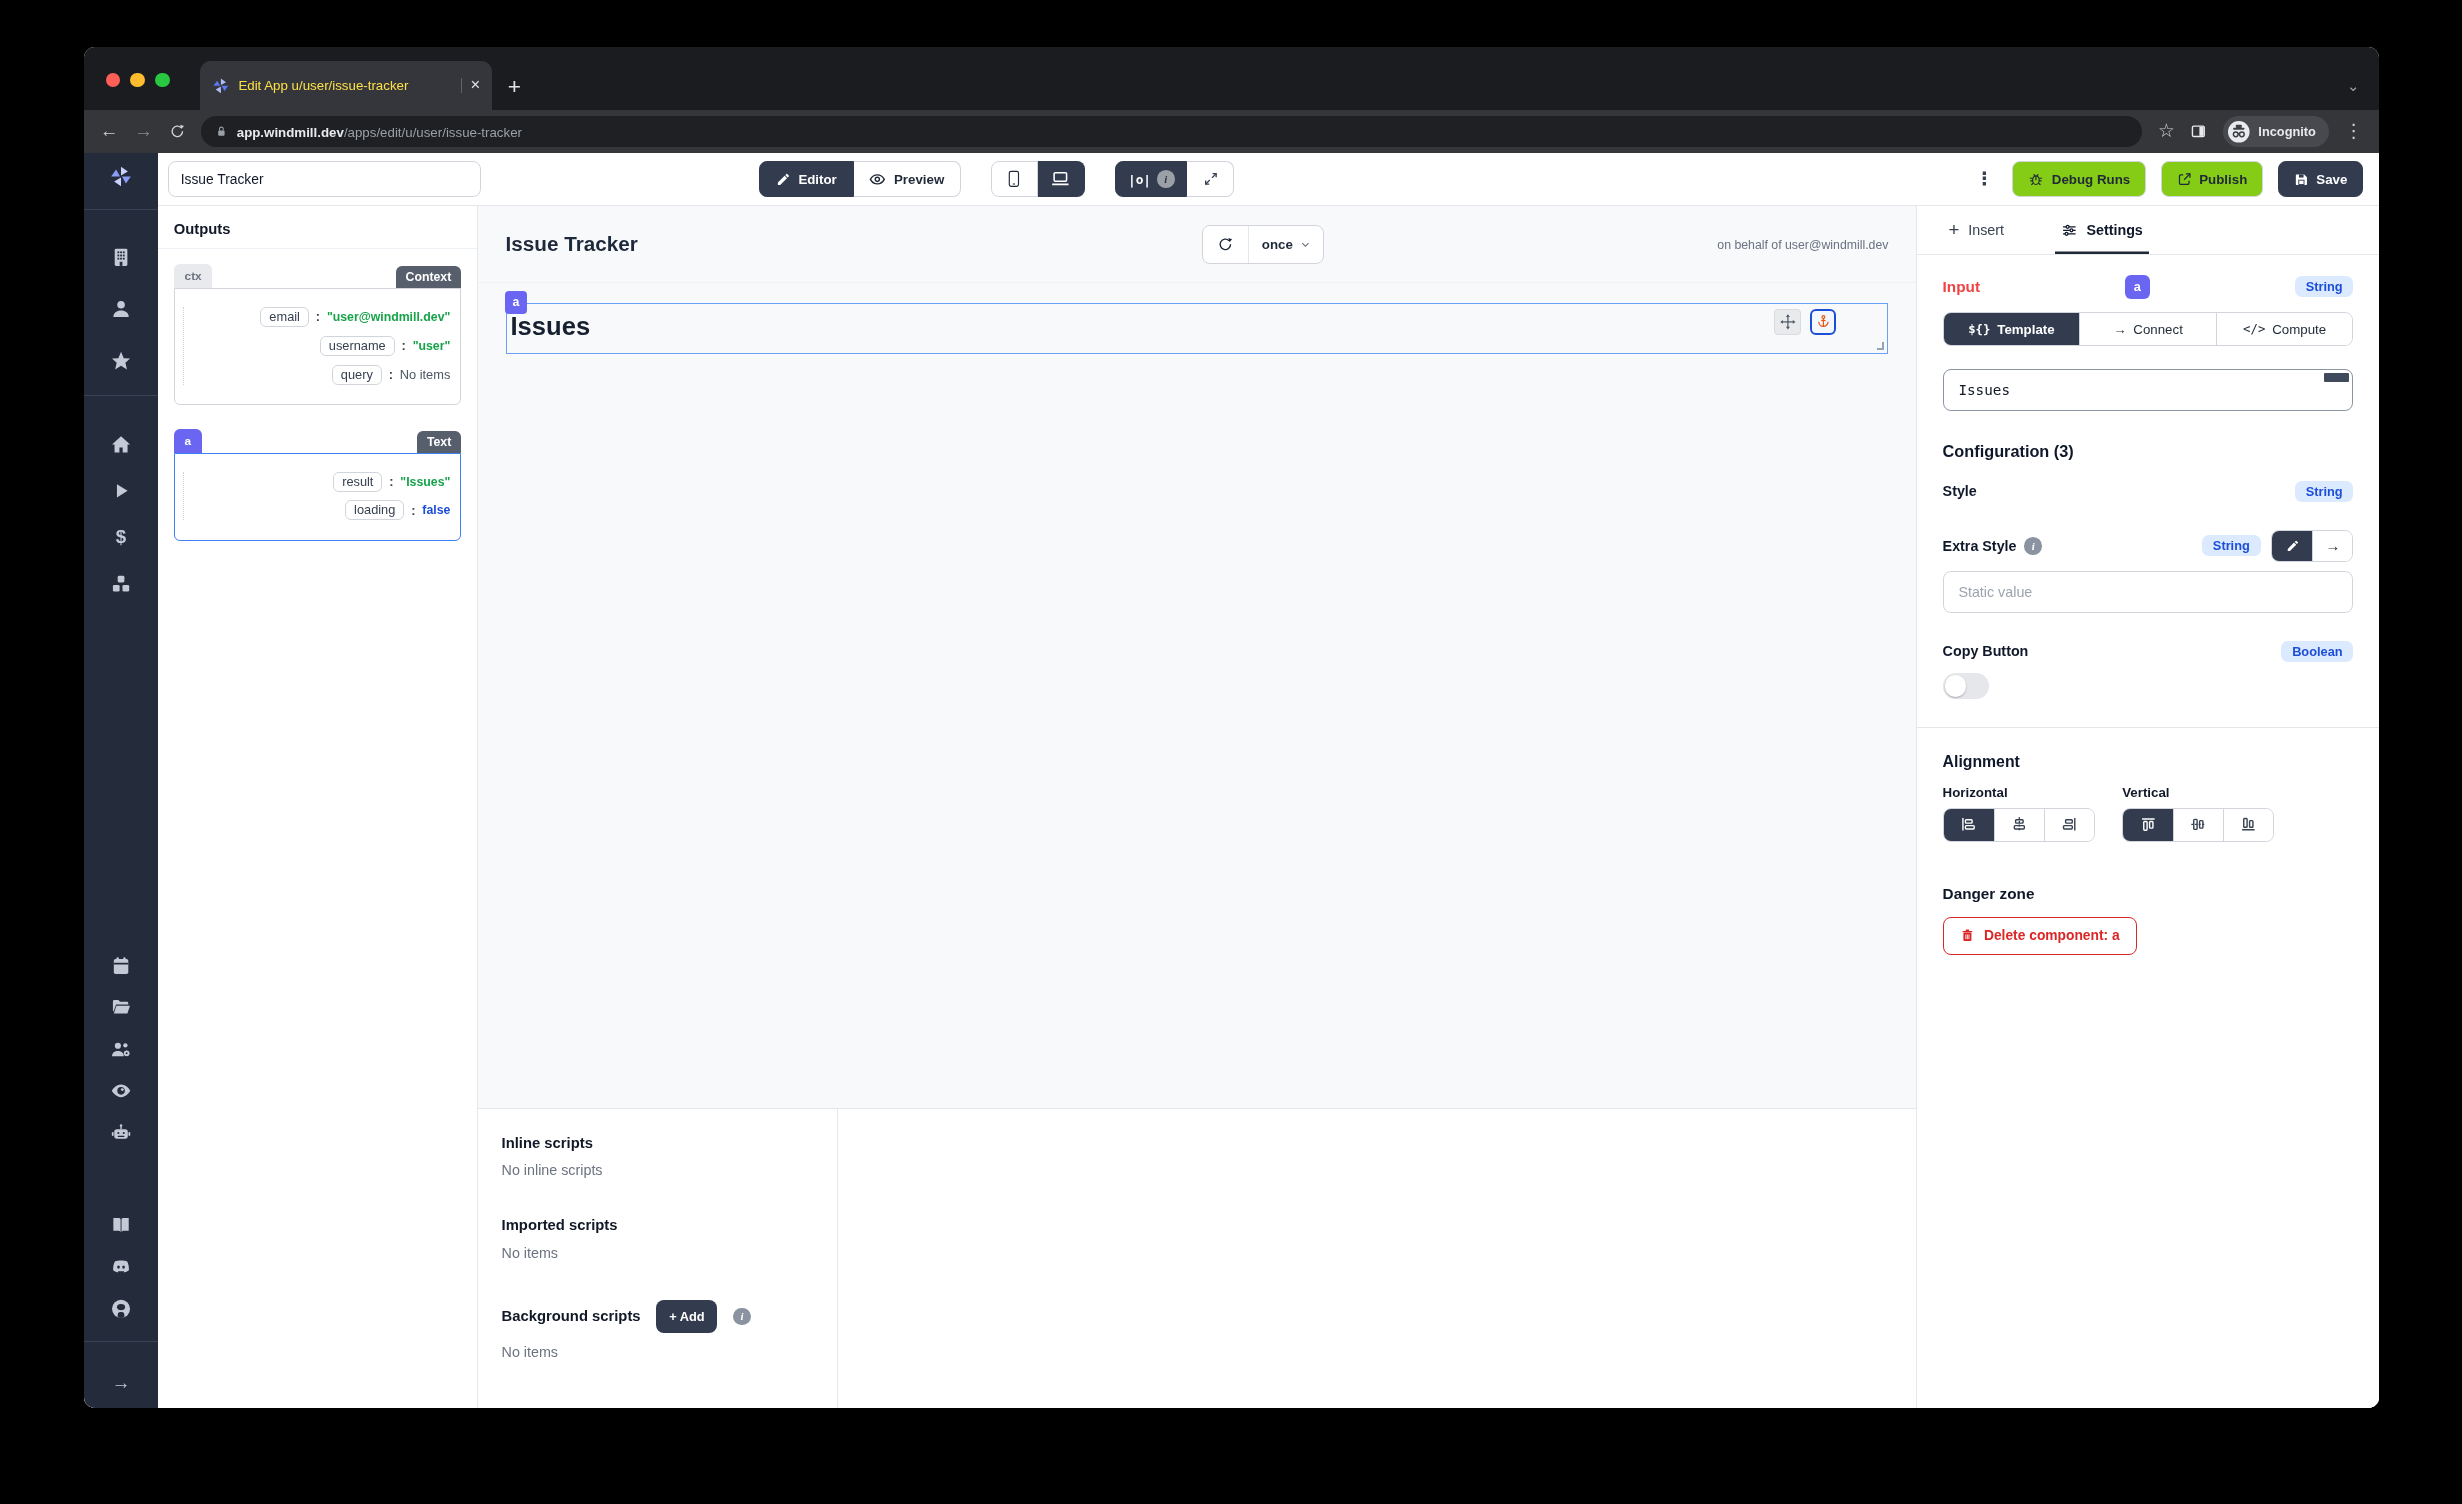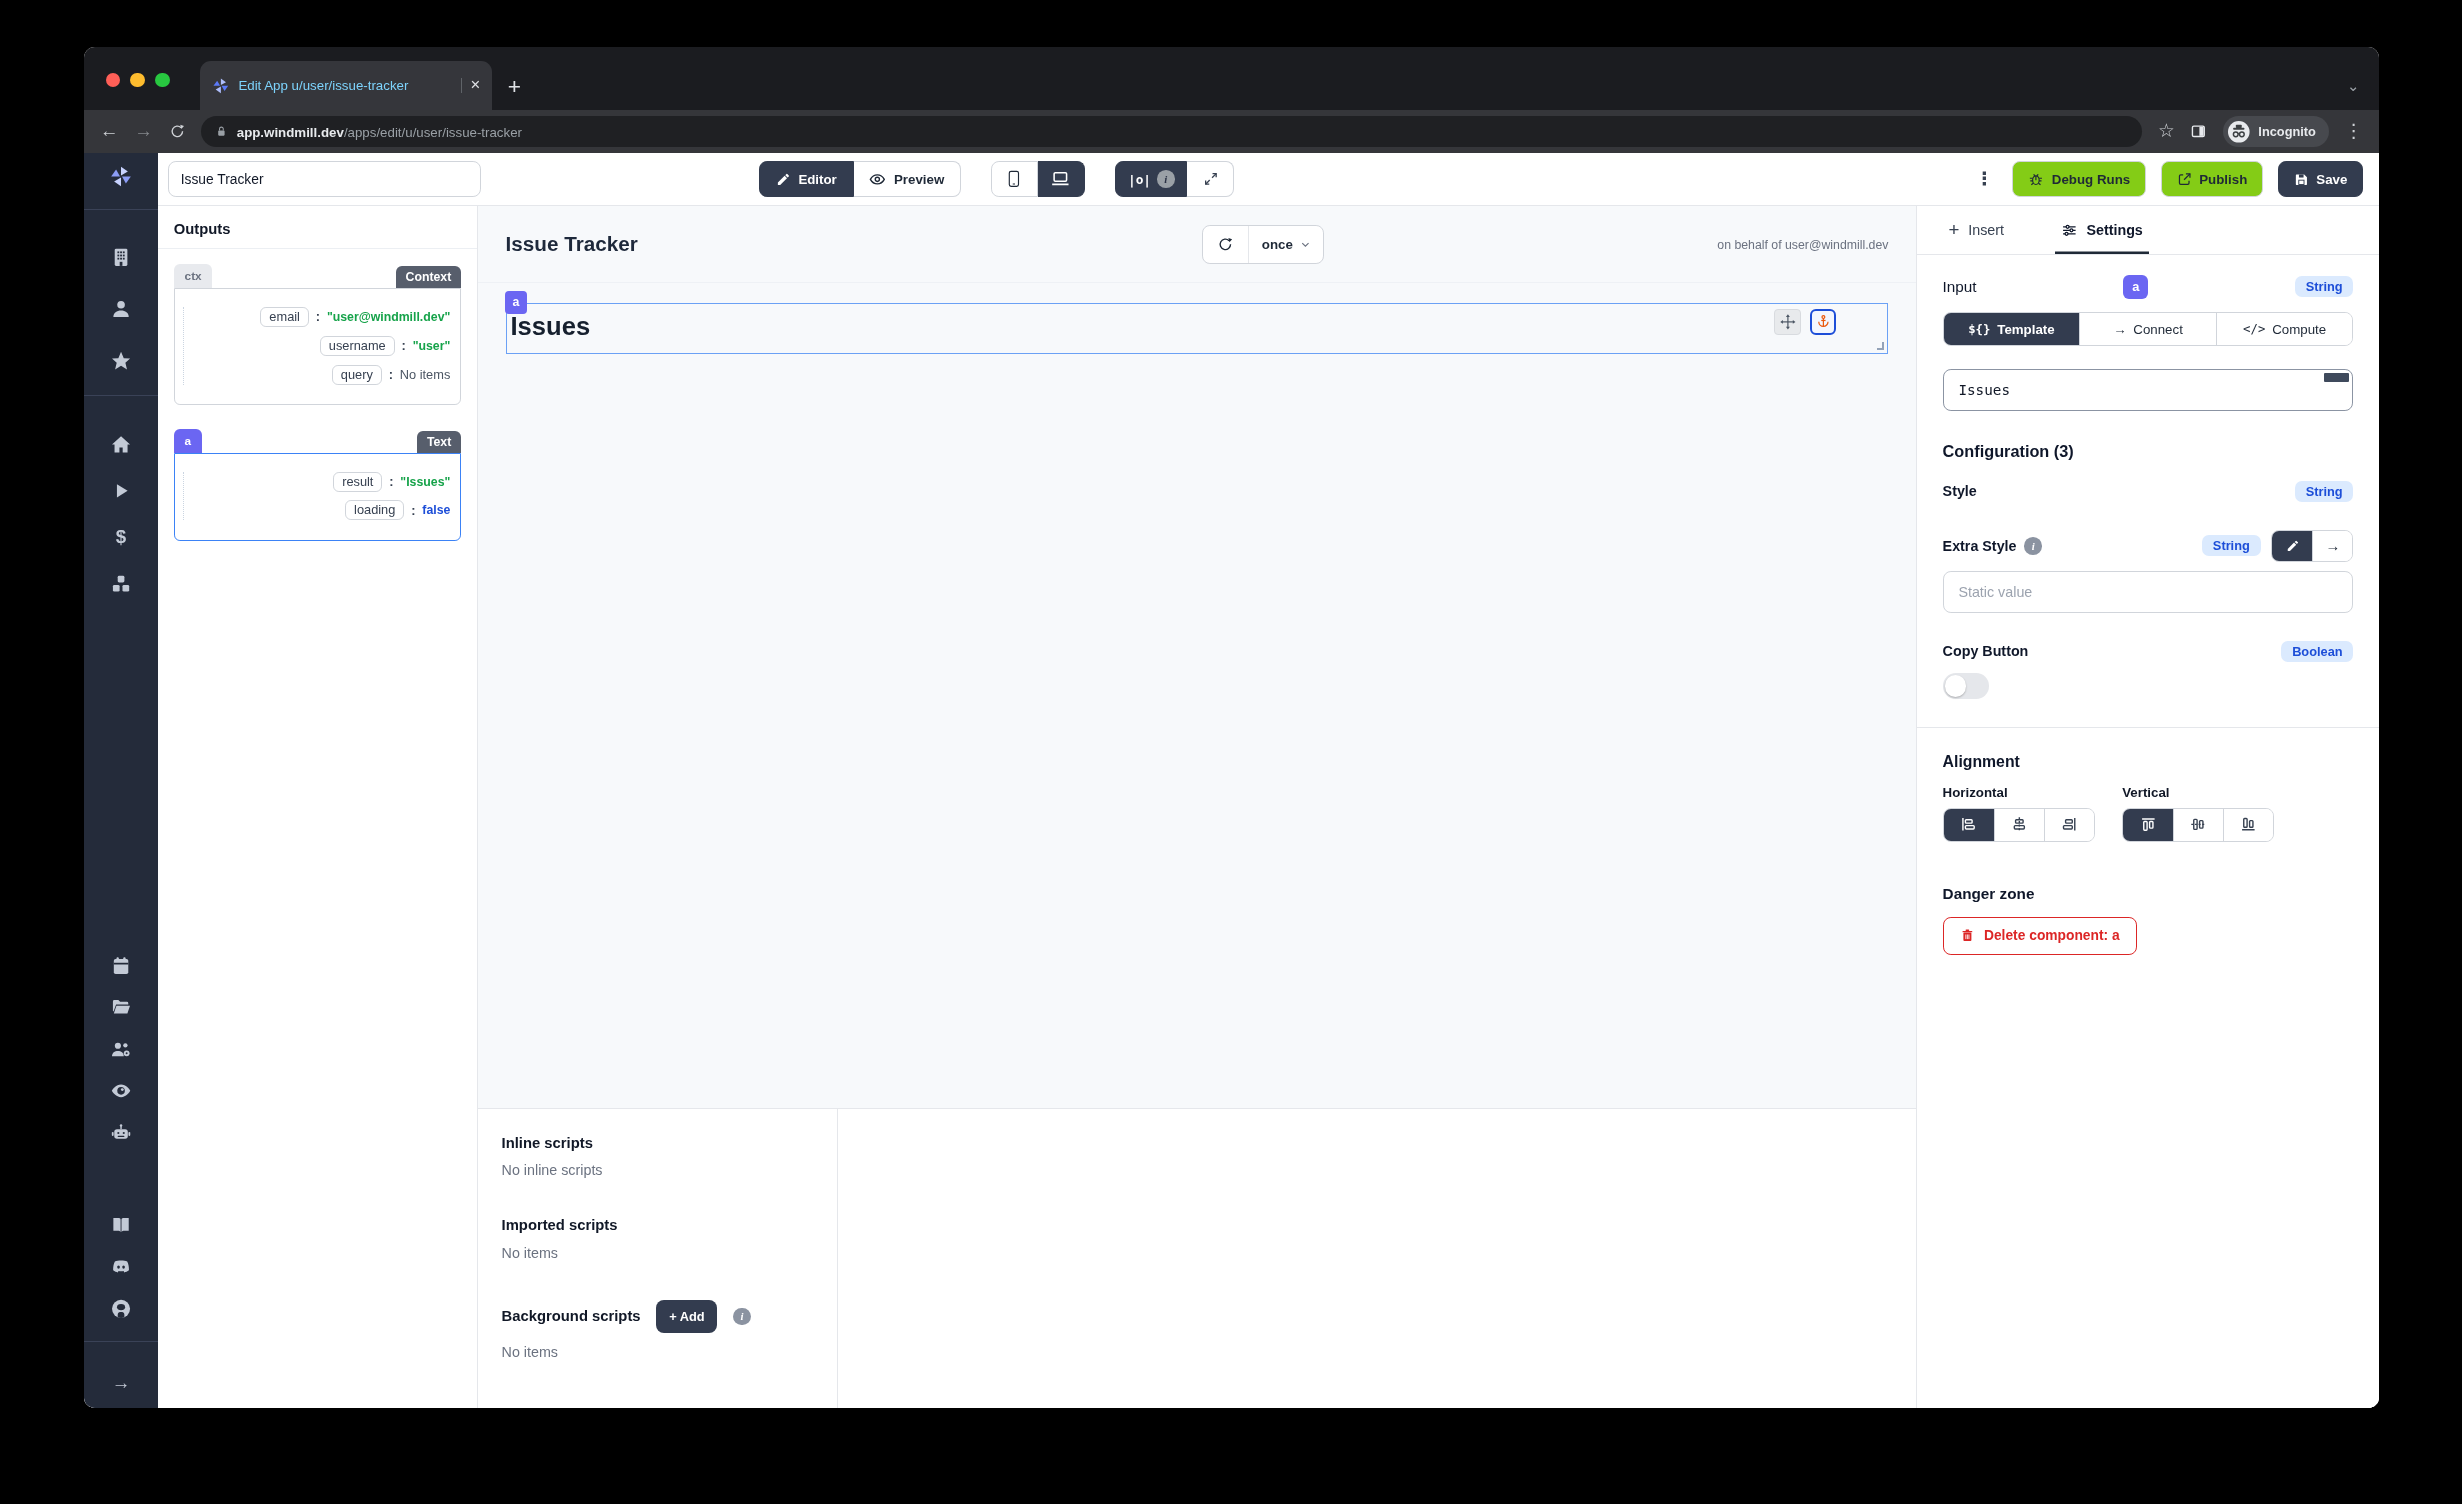--- a/index.html
+++ b/index.html
@@ -9,21 +9,21 @@
   .window { position:absolute; left:84px; top:47px; width:2295px; height:1361px;
     border-radius:10.8px; overflow:hidden; background:#fff; display:flex; flex-direction:column; }
 
   
   .tabstrip { height:63px; background:#1b1c20; position:relative; display:flex; align-items:flex-end; flex:none; }
   .lights { position:absolute; left:21.7px; top:25.6px; display:flex; gap:9.9px; }
   .light { width:14.8px; height:14.8px; border-radius:50%; }
   .light.r{background:#ff5f57}.light.y{background:#febc2e}.light.g{background:#28c840}
   .tab { margin-left:116px; width:292px; height:49px; background:#35363b; border-radius:10.8px 10.8px 0 0;
     display:flex; align-items:center; padding:0 11.8px; gap:8.9px; }
-  .tab-title { flex:1; font-size:13.3px; color:#7dd3fc; white-space:nowrap; overflow:hidden; }
+  .tab-title { flex:1; font-size:13.3px; color:#fde047; white-space:nowrap; overflow:hidden; }
   .tab-sep { width:1px; height:15.8px; background:#5f6368; flex:none; }
   .tab-close { color:#dfe1e5; font-size:16.7px; line-height:1; }
   .newtab { margin-left:15.8px; margin-bottom:12.8px; color:#dfe1e5; font-size:22.7px; line-height:1; }
   .strip-chev { position:absolute; right:19.7px; bottom:15.8px; color:#9aa0a6; font-size:14.8px; }
 
   .urlrow { height:43px; background:#35363a; display:flex; align-items:center; padding:0 15.8px; gap:15.8px; flex:none; }
   .nav-ic { font-size:18.7px; color:#cfd2d6; line-height:1; }
   .nav-ic.dim { color:#85888c; }
   .urlpill { flex:1; height:30.5px; background:#1f2023; border-radius:15.8px; display:flex; align-items:center;
     gap:8.9px; padding:0 13.8px; min-width:0; }
@@ -127,21 +127,21 @@
   
   .settings { width:463px; border-left:1px solid #e5e7eb; background:#fff; flex:none; display:flex;
     flex-direction:column; overflow:hidden; }
   .sp-tabs { height:49px; border-bottom:1px solid #e5e7eb; display:flex; align-items:stretch;
     padding:0 25.6px; gap:45px; flex:none; }
   .sp-tab { display:flex; align-items:center; gap:8.9px; font-size:14.3px; color:#374151; padding:0 5.9px; }
   .sp-tab.active { color:#0f172a; font-weight:700; box-shadow:inset 0 -2.5px 0 #1f2937; }
   .sp-plus { font-size:18.7px; color:#374151; line-height:1; }
   .sp-body { padding:19.7px 25.6px 29.6px; overflow:hidden; }
   .inrow { display:flex; align-items:center; justify-content:space-between; }
-  .sp-h1 { font-size:15.3px; font-weight:400; color:#0f172a; }
+  .sp-h1 { font-size:15.3px; font-weight:700; color:#ef4444; }
   .a-badge { width:24.6px; height:24.6px; background:#6b66f2; border-radius:5.9px; color:#fff; font-size:12.8px;
     font-weight:700; display:flex; align-items:center; justify-content:center; }
   .type-badge { background:#dbeafe; color:#1d4ed8; font-size:12.8px; font-weight:700; padding:3px 10.8px;
     border-radius:6.9px; }
   .mode-tabs { margin-top:12.8px; display:flex; height:34px; border:1px solid #d1d5db; border-radius:7.9px;
     overflow:hidden; }
   .mode { flex:1; display:flex; align-items:center; justify-content:center; gap:6.9px; font-size:13.3px;
     color:#1f2937; background:#fff; border-left:1px solid #d1d5db; }
   .mode:first-child { border-left:none; }
   .mode.dark { background:#333c4f; color:#fff; font-weight:700; }

